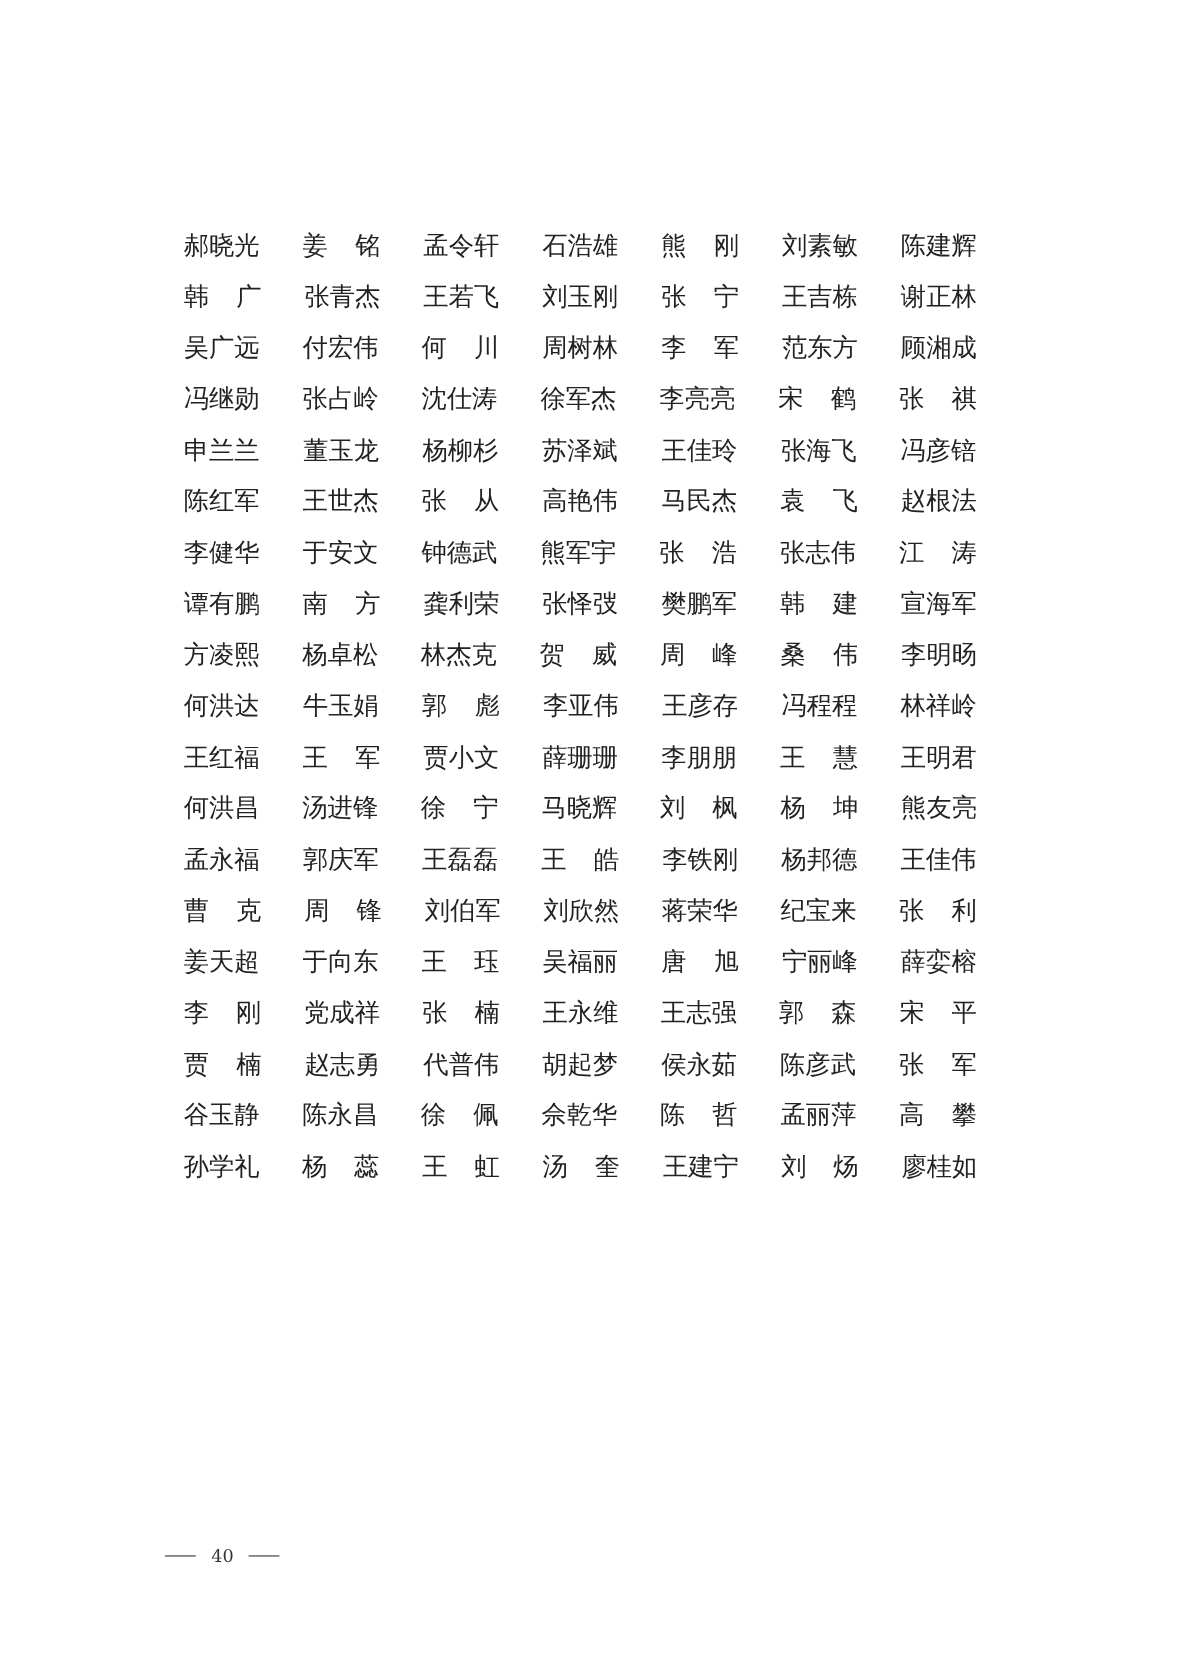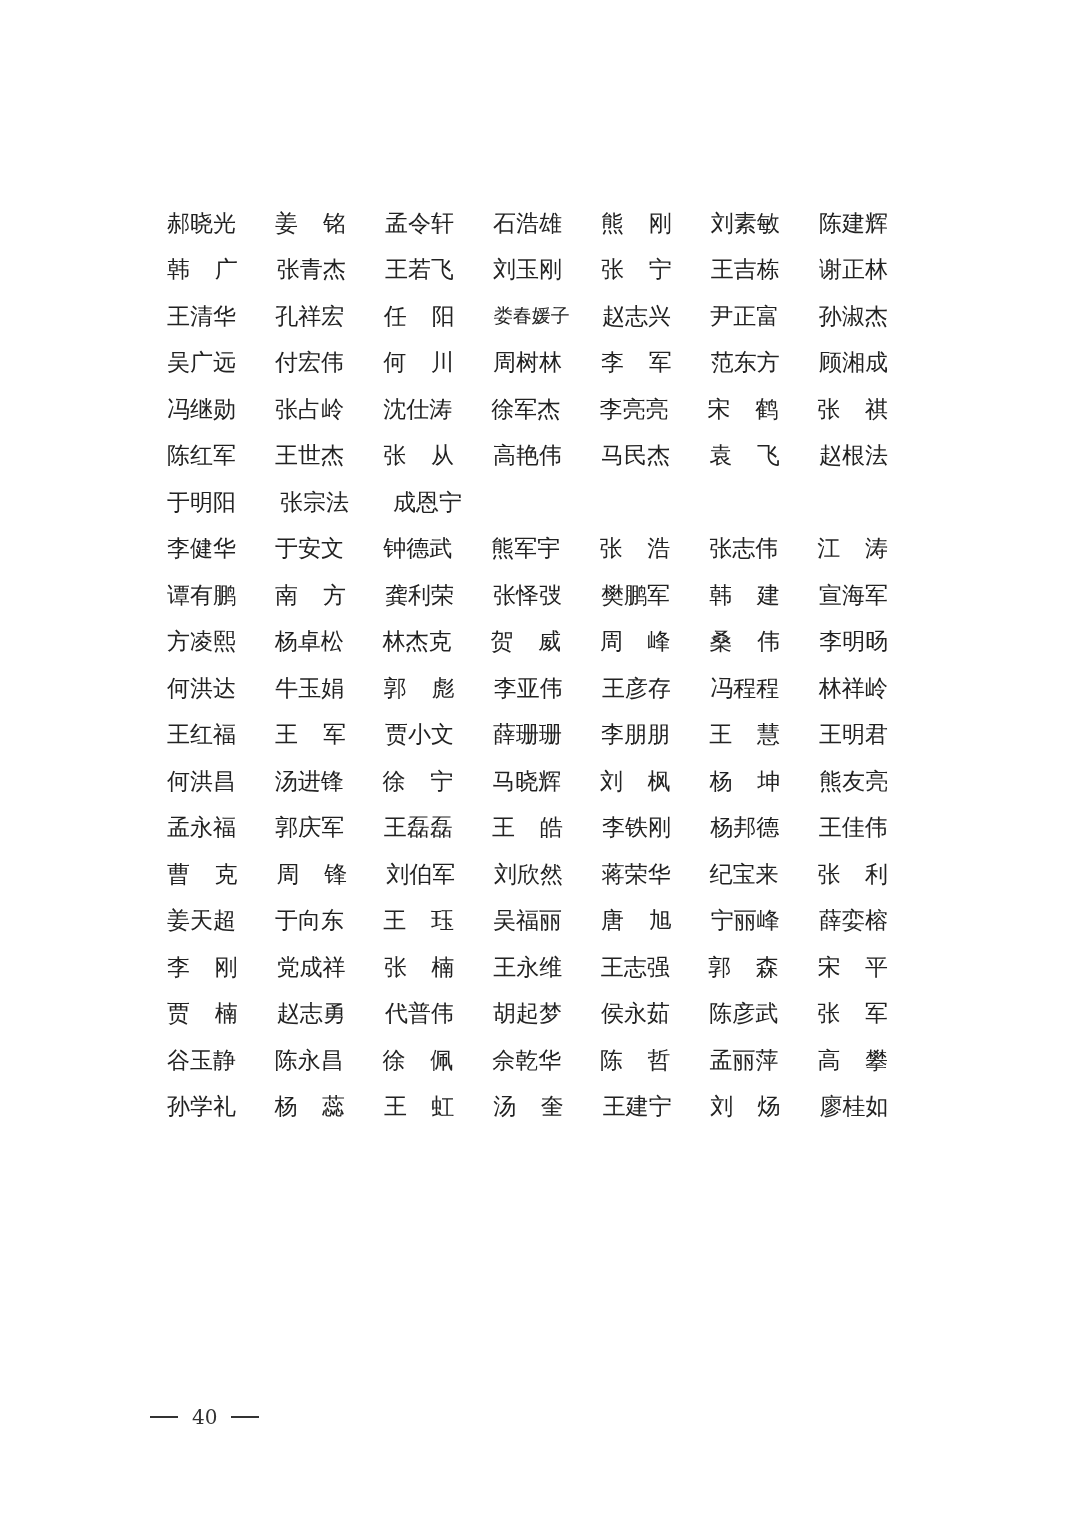--- a/index.html
+++ b/index.html
@@ -7,21 +7,21 @@
          font-family: "DejaVu Serif", "Liberation Serif", serif; color: #222; }
   .page { position: absolute; left: 0; top: 0; width: 936px; height: 1527px; }
   .rows { position: absolute; left: 167px; top: 200px; width: 760px; }
   .row { display: flex; height: 46.5px; align-items: center; }
   .cell { width: 113px; font-size: 23px; letter-spacing: 0; white-space: nowrap; }
   .cell.two { display: flex; justify-content: space-between; width: 74px; margin-right: 39px; }
   .cell.three { width: 113px; }
   .cell.four { font-size: 19px; }
   .heading { font-family: "DejaVu Sans", "Liberation Sans", sans-serif; font-weight: bold;
              font-size: 22px; height: 36px; display: flex; align-items: center; margin-top: -6px; }
-  .footer { position: absolute; left: 150px; top: 1405px; font-size: 20px; color: #333;
+  .footer { position: absolute; left: 150px; top: 1405px; font-size: 16px; color: #333;
             display: flex; align-items: center; gap: 14px; }
   .dash { display: inline-block; width: 28px; height: 1.5px; background: #333; }
 </style>
 </head>
 <body>
 
 <div class="page">
   <div class="rows" id="rows">
       <div class="row">
         <div class="cell three">郝晓光</div>
@@ -47,32 +47,20 @@
         <div class="cell three">王若飞</div>
         <div class="cell three">刘玉刚</div>
         <div class="cell two">
           <span>张</span>
           <span>宁</span>
         </div>
         <div class="cell three">王吉栋</div>
         <div class="cell three">谢正林</div>
       </div>
       <div class="row">
-        <div class="cell three">王清华</div>
-        <div class="cell three">孔祥宏</div>
-        <div class="cell two">
-          <span>任</span>
-          <span>阳</span>
-        </div>
-        <div class="cell four">娄春媛子</div>
-        <div class="cell three">赵志兴</div>
-        <div class="cell three">尹正富</div>
-        <div class="cell three">孙淑杰</div>
-      </div>
-      <div class="row">
         <div class="cell three">吴广远</div>
         <div class="cell three">付宏伟</div>
         <div class="cell two">
           <span>何</span>
           <span>川</span>
         </div>
         <div class="cell three">周树林</div>
         <div class="cell two">
           <span>李</span>
           <span>军</span>
@@ -89,38 +77,42 @@
         <div class="cell two">
           <span>宋</span>
           <span>鹤</span>
         </div>
         <div class="cell two">
           <span>张</span>
           <span>祺</span>
         </div>
       </div>
       <div class="row">
+        <div class="cell three">申兰兰</div>
+        <div class="cell three">董玉龙</div>
+        <div class="cell three">杨柳杉</div>
+        <div class="cell three">苏泽斌</div>
+        <div class="cell three">王佳玲</div>
+        <div class="cell three">张海飞</div>
+        <div class="cell three">冯彦锫</div>
+      </div>
+      <div class="row">
         <div class="cell three">陈红军</div>
         <div class="cell three">王世杰</div>
         <div class="cell two">
           <span>张</span>
           <span>从</span>
         </div>
         <div class="cell three">高艳伟</div>
         <div class="cell three">马民杰</div>
         <div class="cell two">
           <span>袁</span>
           <span>飞</span>
         </div>
         <div class="cell three">赵根法</div>
-      </div>
-      <div class="row">
-        <div class="cell three">于明阳</div>
-        <div class="cell three">张宗法</div>
-        <div class="cell three">成恩宁</div>
       </div>
       <div class="row">
         <div class="cell three">李健华</div>
         <div class="cell three">于安文</div>
         <div class="cell three">钟德武</div>
         <div class="cell three">熊军宇</div>
         <div class="cell two">
           <span>张</span>
           <span>浩</span>
         </div>

